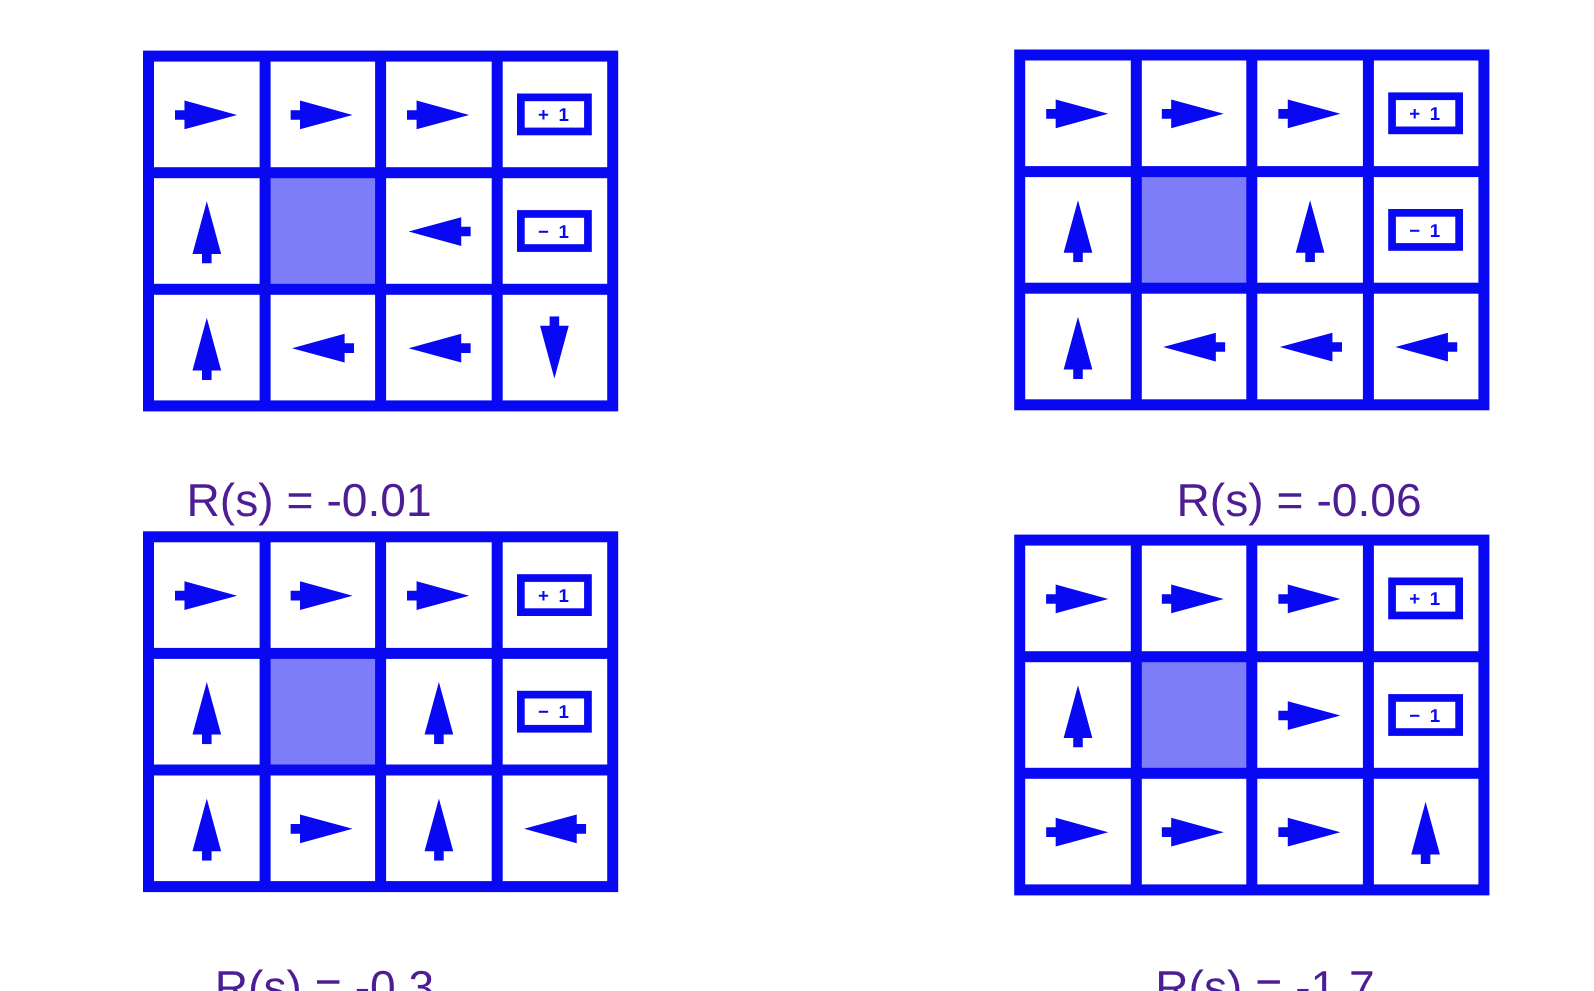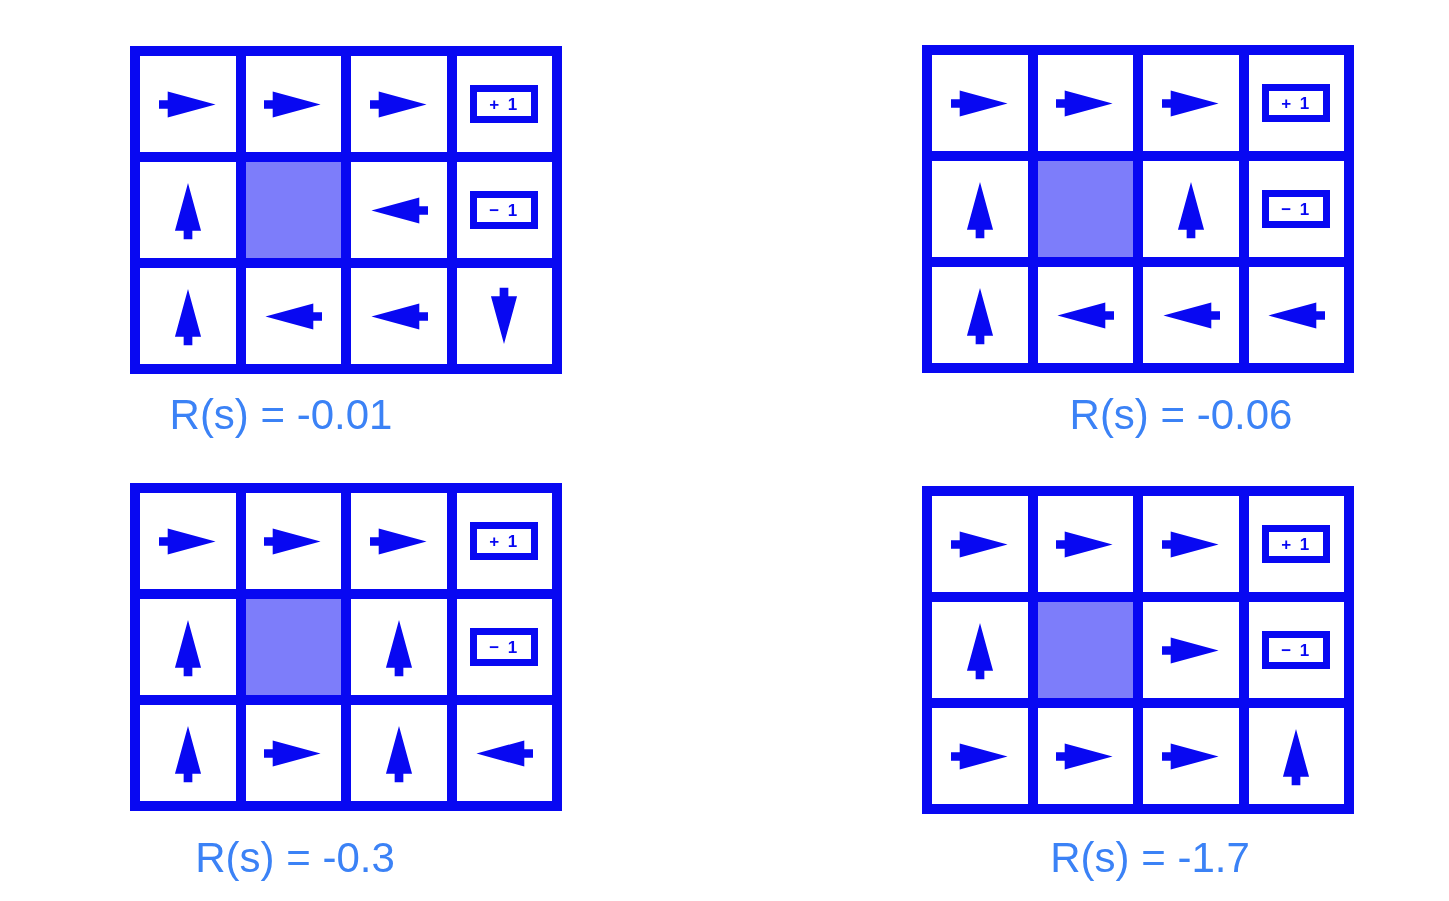--- a/index.html
+++ b/index.html
@@ -33,22 +33,23 @@
     width:68px; height:38px; box-sizing:border-box;
     border:7px solid var(--blue, #0808f2);
     background:#ffffff;
     display:flex; align-items:center; justify-content:center;
     color:var(--blue, #0808f2);
     font-weight:bold; font-size:17px; letter-spacing:2px;
     line-height:1;
   }
   .grid-label {
     position:absolute; transform:translateX(-50%);
-    font-size:42px; line-height:1.1; color:#3b82f6;
+    font-size:42px; line-height:1.1; color:#4c1d95;
     white-space:nowrap;
+    margin-top:40px;
   }
   .l0 { left:281px;  top:392px; }
   .l1 { left:1181px; top:392px; }
   .l2 { left:295px;  top:835px; }
   .l3 { left:1150px; top:835px; }
 </style>
 </head>
 <body>
 
 <div class="grid g0">

